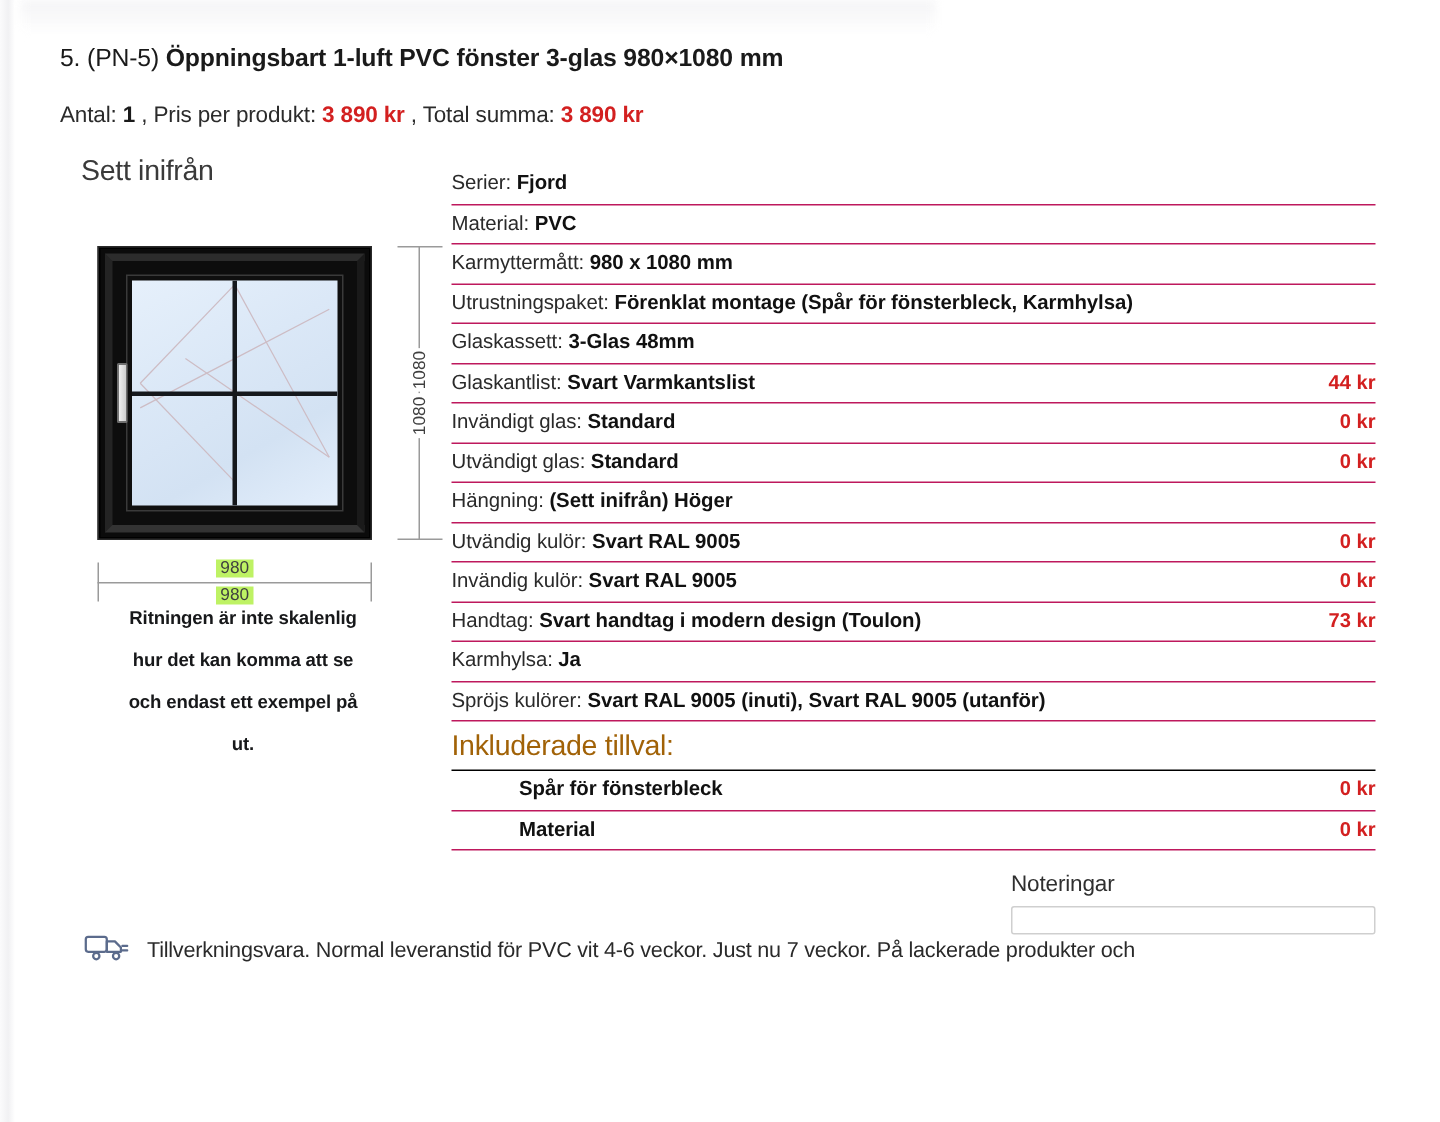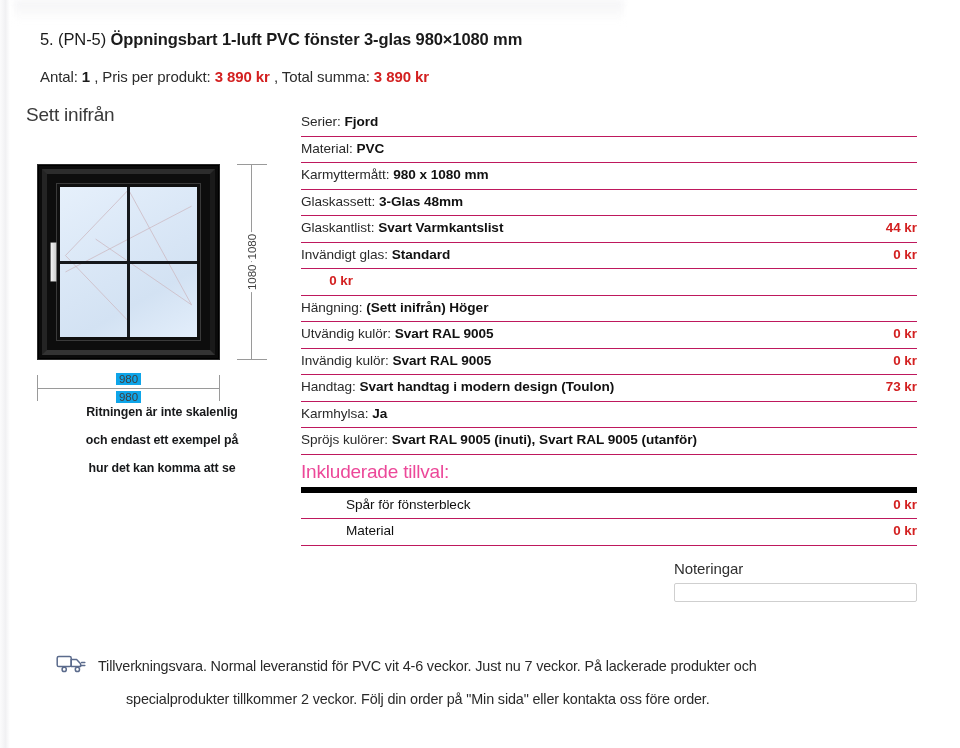--- a/index.html
+++ b/index.html
@@ -37,21 +37,21 @@
   .prod-title .nm  { font-weight:700; }
 
   .prod-sum {
     position:absolute; left:40px; top:66px; width:880px;
     font-size:15px; line-height:22px; color:#2b2b2b; letter-spacing:-.1px;
   }
   .prod-sum b { color:#1a1a1a; }
   .prod-sum .price { color:#d32020; font-weight:700;text-align:right; }
 
   
-  .draw-col { position:absolute; left:24px; top:104px; width:250px; }
+  .draw-col { position:absolute; left:52px; top:104px; width:250px; }
   .view-label {
     font-size:19px; font-weight:400; color:#3a3a3a; letter-spacing:-.2px;
     margin:0 0 8px 2px;
   }
   .draw-wrap { position:relative; width:250px; height:290px; }
 
   .win-outer {
     position:absolute; left:13px; top:30px; width:183px; height:196px;
     background:#0b0b0b;
     border:1px solid #2a2a2a;
@@ -104,21 +104,21 @@
   }
   .dim-v .labels span { font-size:11.5px; color:#3f3f3f; background:#fff; padding:0 2px; }
 
   .dim-h { position:absolute; left:13px; top:238px; width:183px; height:44px; }
   .dim-h .line { position:absolute; top:16px; left:0; width:100%; height:1px; background:#9a9a9a; }
   .dim-h .tick { position:absolute; top:3px; width:1px; height:26px; background:#9a9a9a; }
   .dim-h .k1 { left:0; } .dim-h .k2 { right:0; }
   .dim-h .lab { position:absolute; left:0; width:100%; text-align:center; font-size:11.5px; color:#3f3f3f; }
   .dim-h .lab.up { top:1px; }
   .dim-h .lab.dn { top:19px; }
-  .dim-h .lab span { background:#0ea5e9; padding:0 3px; }
+  .dim-h .lab span { background:#bef264; padding:0 3px; }
 
   .disclaimer {
     position:absolute; left:38px; top:398px; width:248px;
     text-align:center; font-size:12.4px; font-weight:700;
     line-height:28px; color:#17181a; letter-spacing:-.1px;
   }
 
   
   .spec { position:absolute; left:301px; top:110px; width:616px; }
   .row {
@@ -131,39 +131,39 @@
     font-size:13.6px; line-height:20.5px; color:#2a2a2a; letter-spacing:-.05px;
     flex:1 1 auto; padding-right:10px;
   }
   .row .txt b { color:#111; font-weight:700; }
   .row .amt {
     font-size:13.4px; line-height:20.5px; font-weight:700; color:#d32020;
     flex:0 0 auto; white-space:nowrap; text-align:right; min-width:52px;
   }
 
   .section-head {
-    font-size:19px; font-weight:400; color:#ec4899;
+    font-size:19px; font-weight:400; color:#a16207;
     padding:6px 0 4px 0; letter-spacing:-.2px;
-    border-bottom:6px solid #000000;
-  }
-  .row.opt .txt { padding-left:45px; font-weight:400; color:#111; }
+    border-bottom:1px solid #000000;
+  }
+  .row.opt .txt { padding-left:45px; font-weight:700; color:#111; }
 
   .notes { margin-top:14px; display:flex; justify-content:flex-end; }
   .notes-box { width:243px; }
   .notes-label { font-size:15px; color:#2f2f2f; margin-bottom:6px; letter-spacing:-.1px; }
   .notes-input {
     width:100%; height:19px;
     border:1px solid #cfcfcf; border-radius:2px; background:#fff;
     font-family:"Liberation Sans", sans-serif; font-size:12px;
     padding:0 5px; color:#222; outline:none;
   }
 
   
   .delivery {
-    position:absolute; left:52px; top:650px; width:860px;
+    position:absolute; left:52px; top:618px; width:860px;
   }
   .truck-icon { position:absolute; left:4px; top:2px; }
   .delivery-text {
     margin-left:46px; width:812px;
     font-size:14.4px; line-height:33px; color:#2a2a2a; letter-spacing:-.15px;
   }
   .delivery-text .l2 { display:block; padding-left:28px; }
 </style>
 </head>
 <body>
@@ -228,51 +228,57 @@
         <div class="tick k1"></div>
         <div class="tick k2"></div>
         <div class="lab up"><span>980</span></div>
         <div class="lab dn"><span>980</span></div>
       </div>
     </div>
   </div>
 
   <div class="disclaimer">
     <div>Ritningen är inte skalenlig</div>
+    <div>hur det kan komma att se</div>
     <div>och endast ett exempel på</div>
-    <div>hur det kan komma att se</div>
+    <div>ut.</div>
   </div>
 
   <div class="spec">
     <div id="spec-rows">
         <div class="row">
           <div class="txt"><span>Serier:</span> <b>Fjord</b></div>
           <div class="amt"></div>
         </div>
         <div class="row">
           <div class="txt"><span>Material:</span> <b>PVC</b></div>
           <div class="amt"></div>
         </div>
         <div class="row">
           <div class="txt"><span>Karmyttermått:</span> <b>980 x 1080 mm</b></div>
           <div class="amt"></div>
         </div>
         <div class="row">
+          <div class="txt"><span>Utrustningspaket:</span> <b>Förenklat montage (Spår för fönsterbleck, Karmhylsa)</b></div>
+          <div class="amt"></div>
+        </div>
+        <div class="row">
           <div class="txt"><span>Glaskassett:</span> <b>3-Glas 48mm</b></div>
           <div class="amt"></div>
         </div>
         <div class="row">
           <div class="txt"><span>Glaskantlist:</span> <b>Svart Varmkantslist</b></div>
           <div class="amt">44 kr</div>
         </div>
         <div class="row">
           <div class="txt"><span>Invändigt glas:</span> <b>Standard</b></div>
           <div class="amt">0 kr</div>
         </div>
         <div class="row">
+          <div class="txt"><span>Utvändigt glas:</span> <b>Standard</b></div>
           <div class="amt">0 kr</div>
         </div>
         <div class="row">
           <div class="txt"><span>Hängning:</span> <b>(Sett inifrån) Höger</b></div>
           <div class="amt"></div>
         </div>
         <div class="row">
           <div class="txt"><span>Utvändig kulör:</span> <b>Svart RAL 9005</b></div>
           <div class="amt">0 kr</div>
         </div>
@@ -319,17 +325,16 @@
       <svg width="30" height="24" viewBox="0 0 30 24" fill="none" stroke="#5b6b8c" stroke-width="1.5" stroke-linecap="round" stroke-linejoin="round">
         <rect x="1.2" y="4.5" width="14" height="10" rx="1.6"></rect>
         <path d="M15.2 7.6h5.4l4 4.1v2.8h-9.4z"></path>
         <circle cx="8.2" cy="17.4" r="2.1"></circle>
         <circle cx="21.4" cy="17.4" r="2.1"></circle>
         <path d="M25.6 10.6h3.2M25.2 13.6h3.6"></path>
       </svg>
     </span>
     <div class="delivery-text">
       <span>Tillverkningsvara. Normal leveranstid för PVC vit 4-6 veckor. Just nu 7 veckor. På lackerade produkter och</span>
-      <span class="l2">specialprodukter tillkommer 2 veckor. Följ din order på "Min sida" eller kontakta oss före order.</span>
     </div>
   </div>
 
 </div>
 
 </body></html>

